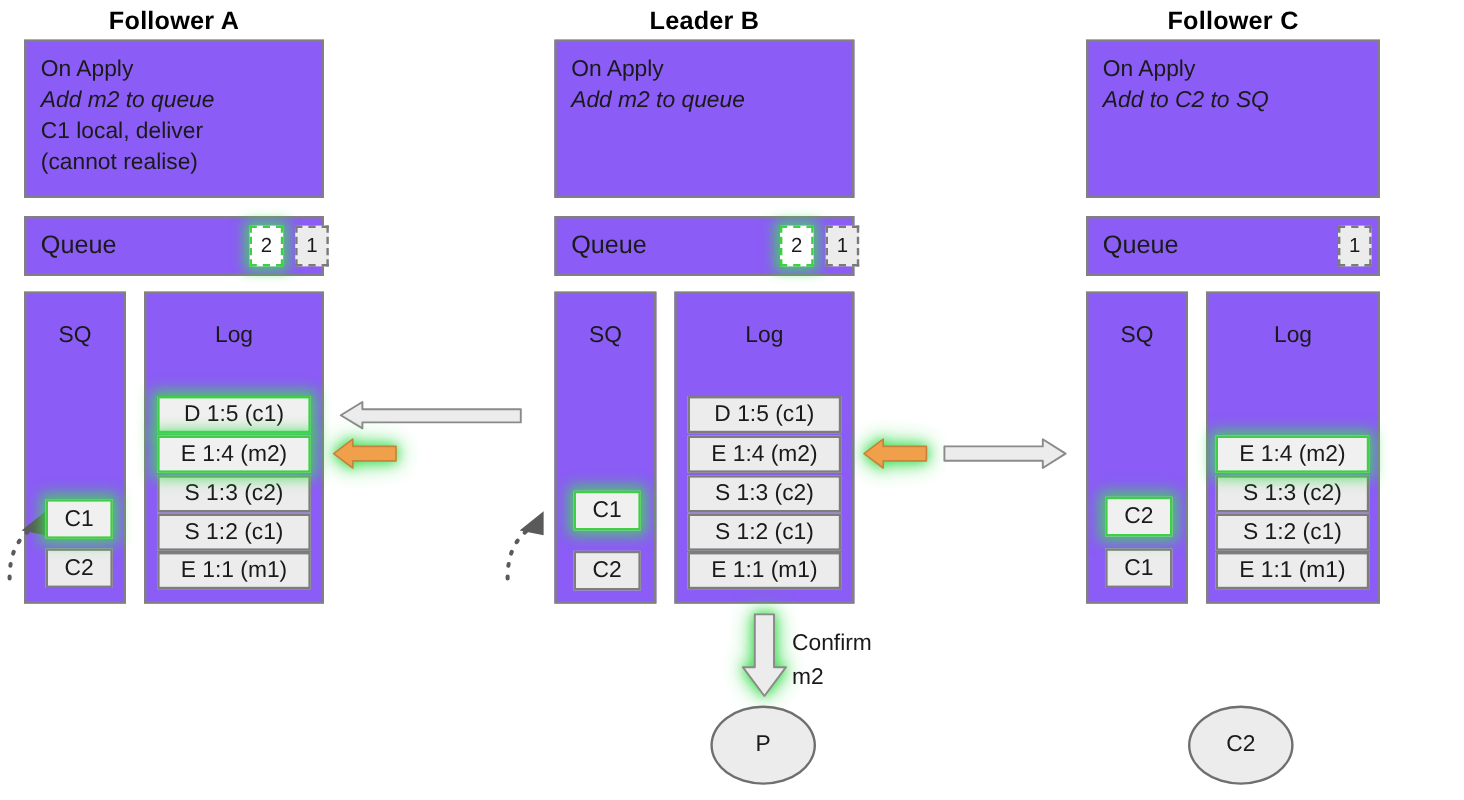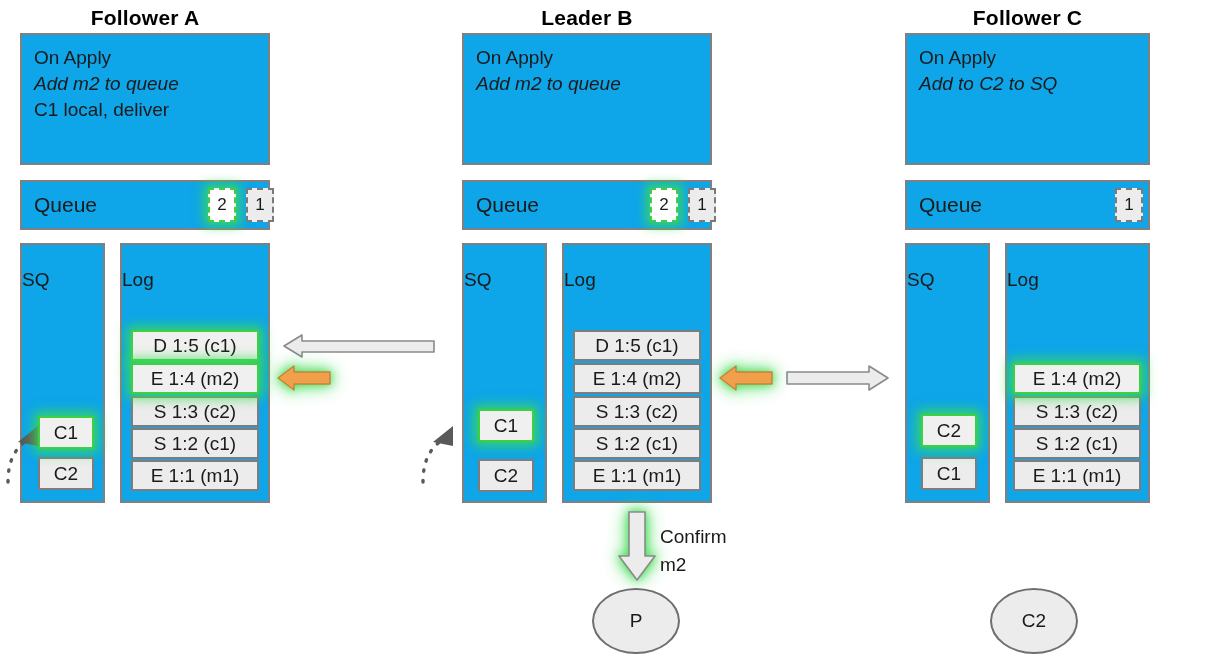--- a/index.html
+++ b/index.html
@@ -17,21 +17,21 @@
   .col-title{
     position:absolute;
     font-size:21px;
     font-weight:bold;
     color:#000;
     text-align:center;
     letter-spacing:.2px;
   }
   .panel{
     position:absolute;
-    background:#0ea5e9;
+    background:#8b5cf6;
     border:2px solid #808080;
     box-sizing:border-box;
   }
   .onapply{
     padding:10px 12px 0 12px;
     line-height:26px;
     font-size:19px;
   }
   .onapply .ln{white-space:nowrap;}
   .onapply .it{font-style:italic;}
@@ -59,20 +59,21 @@
   .qbox.glow{
     border-color:#3ecf45;
     box-shadow:0 0 10px 4px rgba(60,220,80,.85);
     background:#fff;
   }
 
   .sq-panel,.log-panel{}
   .box-head{
     position:absolute;
     left:0;right:0;top:24px;
+    text-align:center;
     font-size:19px;
   }
 
   .cell{
     position:absolute;
     box-sizing:border-box;
     background:#ececec;
     border:2px solid #7d7d7d;
     font-size:19px;
     display:flex;align-items:center;justify-content:center;
@@ -112,20 +113,21 @@
 <div class="stage">
 
   <div class="col-title" style="left:20px;top:6px;width:250px;">Follower A</div>
   <div class="col-title" style="left:905px;top:6px;width:245px;">Follower C</div>
   <div class="col-title" style="left:462px;top:6px;width:250px;">Leader B</div>
 
   <div class="panel onapply" style="left:20px;top:33px;width:250px;height:132px;">
     <div class="ln">On Apply</div>
     <div class="ln it">Add m2 to queue</div>
     <div class="ln">C1 local, deliver</div>
+    <div class="ln">(cannot realise)</div>
   </div>
 
   <div class="panel queue-panel" style="left:20px;top:180px;width:250px;height:50px;">
     <span class="queue-label">Queue</span>
     <span class="qbox glow" style="left:186px;">2</span>
     <span class="qbox" style="left:224px;">1</span>
   </div>
 
   <div class="panel sq-panel" style="left:20px;top:243px;width:85px;height:260px;">
     <div class="box-head">SQ</div>

